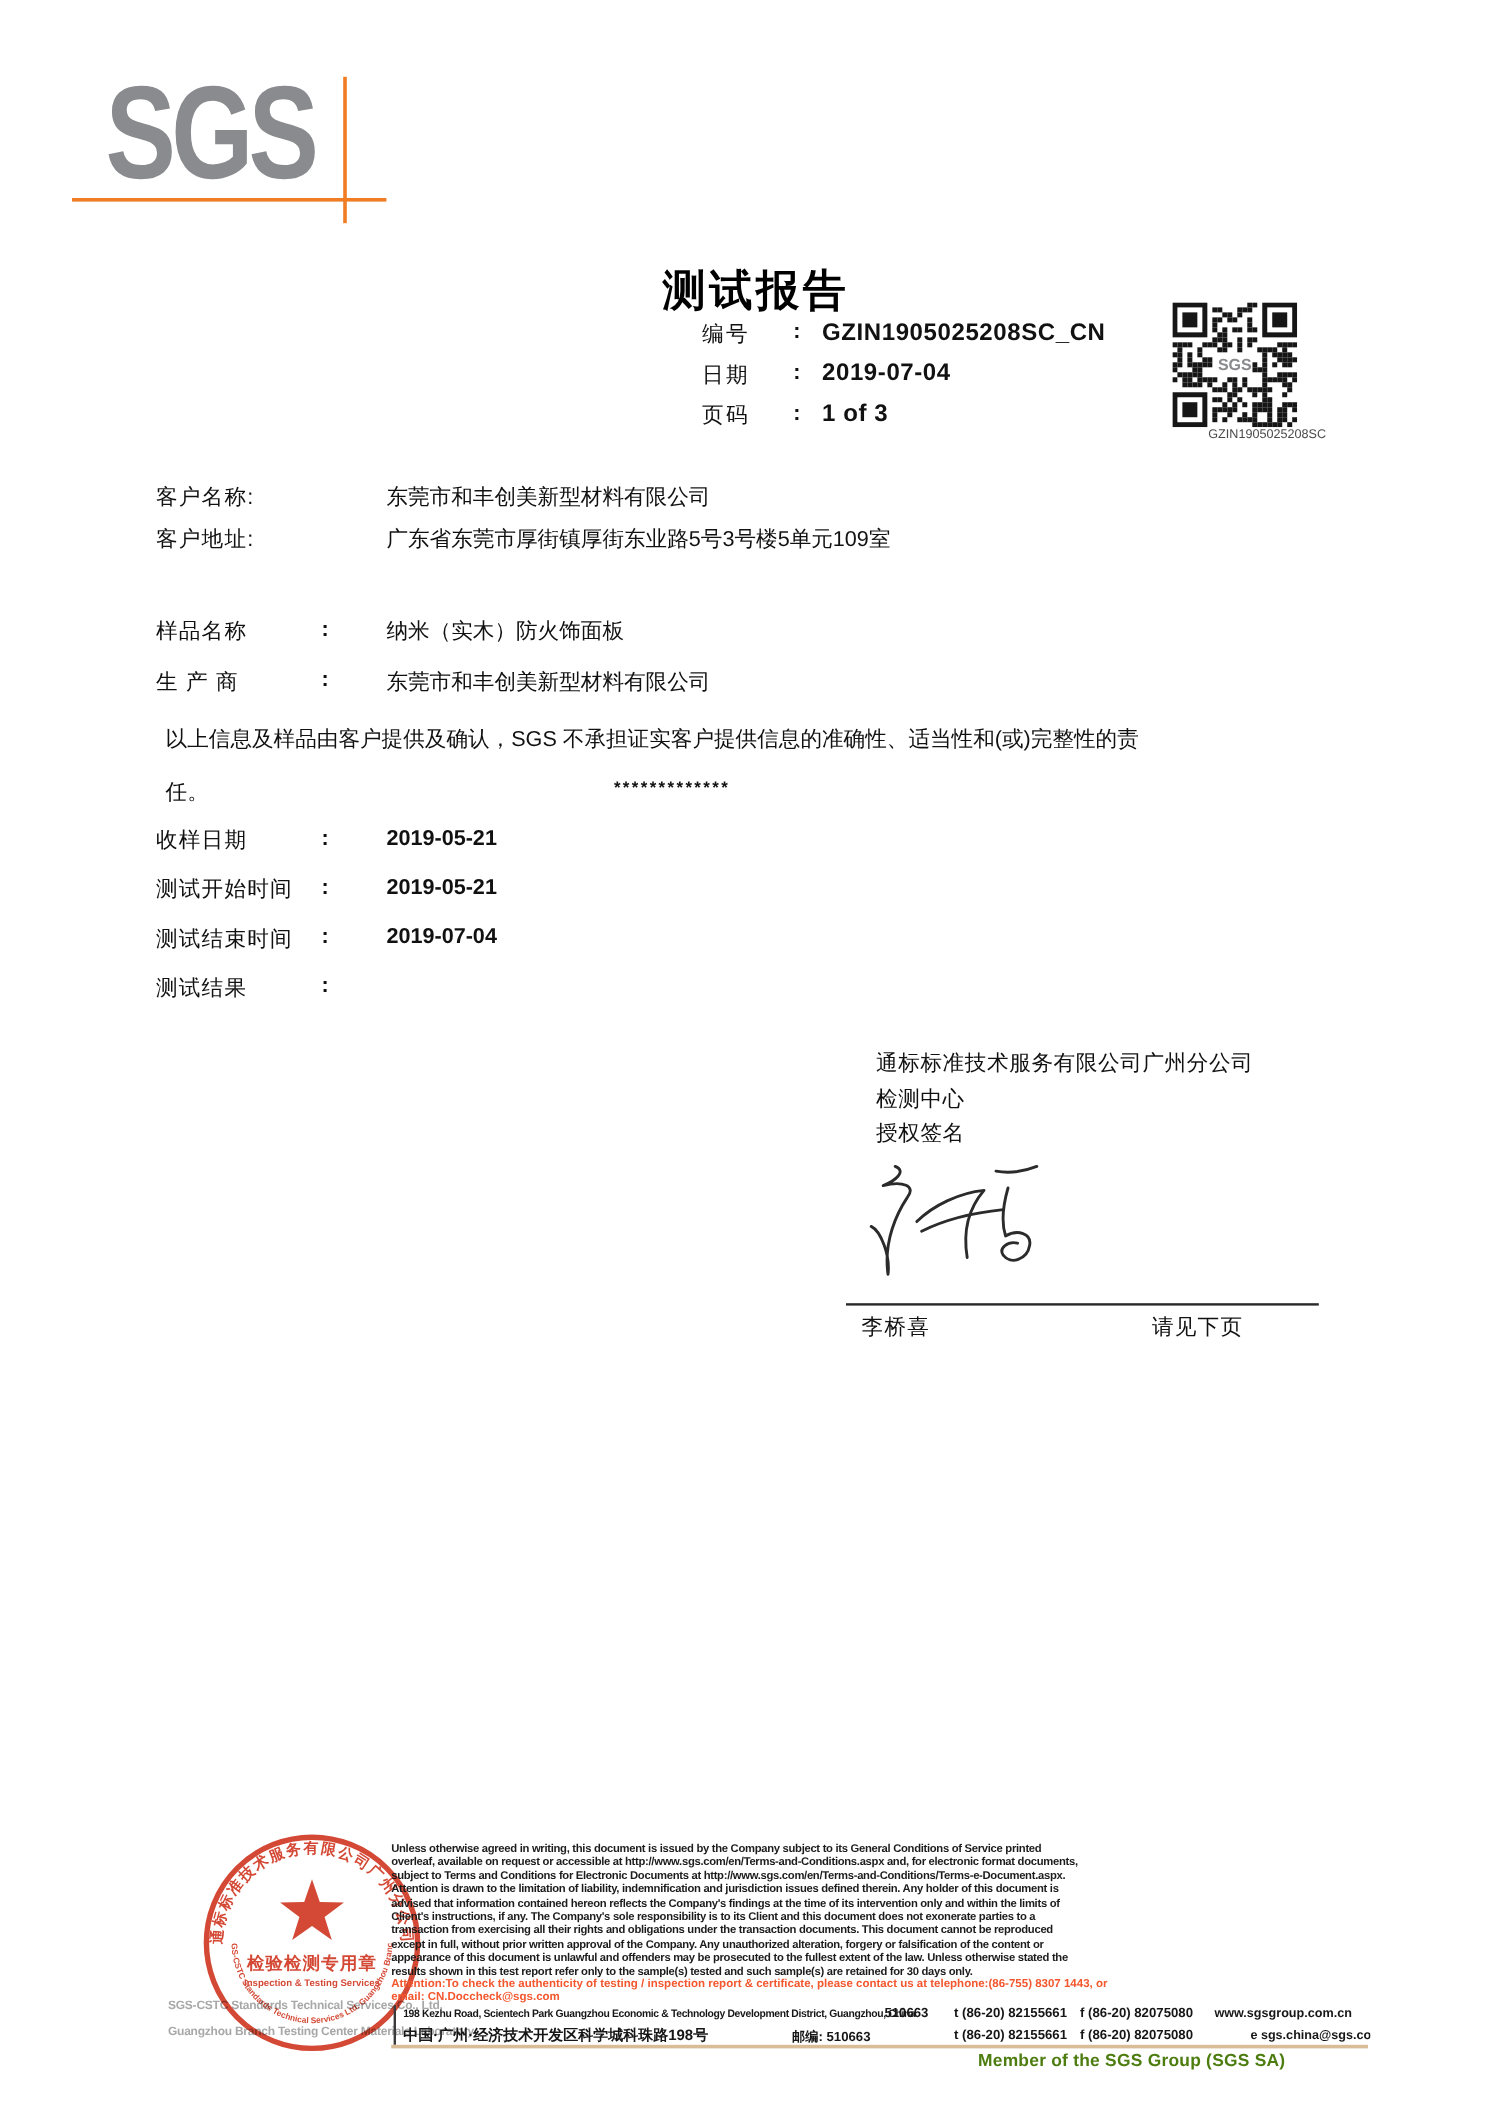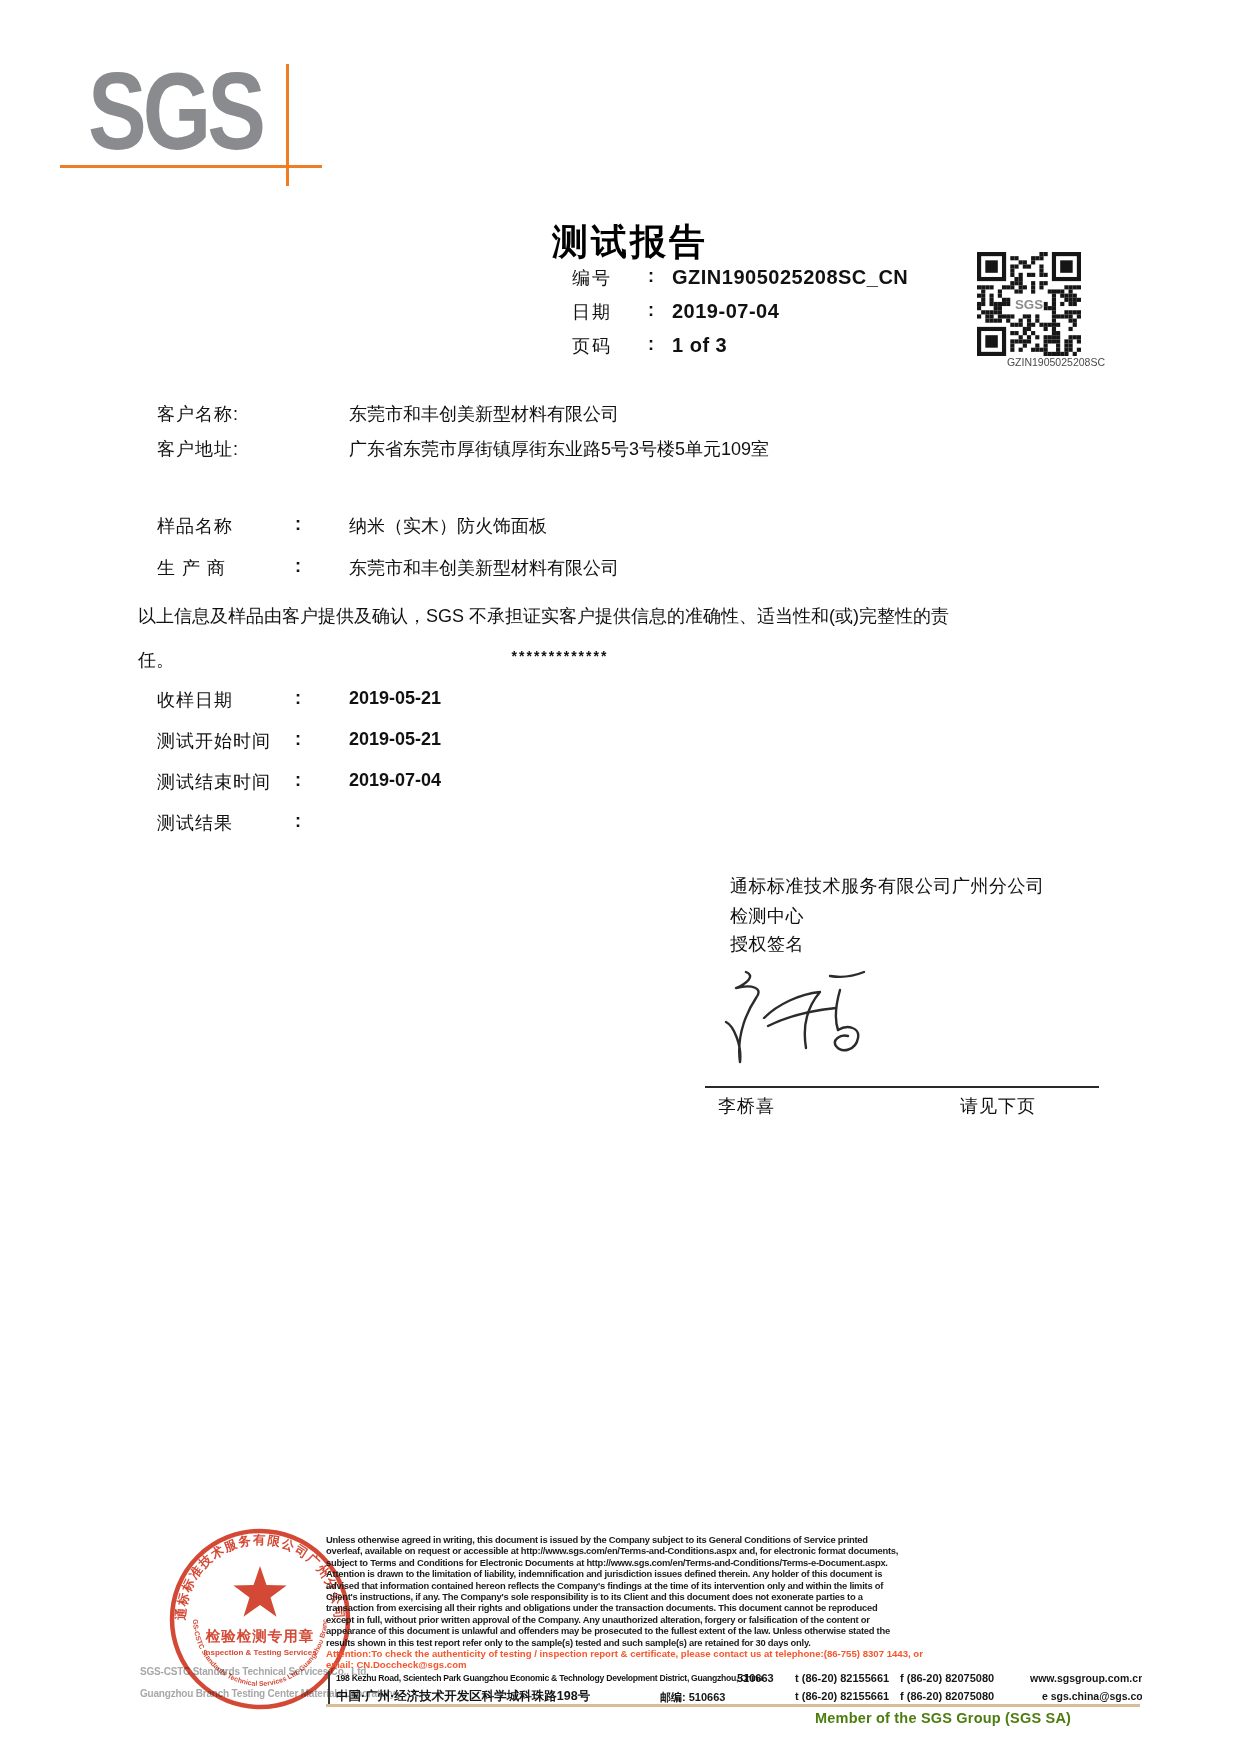--- a/index.html
+++ b/index.html
@@ -9,31 +9,31 @@
   .abs{position:absolute;}
 
   
   .logo-text{left:88px;top:56px;font-size:110px;font-weight:bold;color:#8a8b8e;
              letter-spacing:-5px;line-height:1;transform:scaleX(.8);transform-origin:left top;}
   .rule-h{left:60px;top:165px;width:262px;height:3px;background:#f07c23;}
   .rule-v{left:286px;top:64px;width:3px;height:122px;background:#f07c23;}
 
   
   .report-title{left:552px;top:218px;font-size:36px;font-weight:bold;letter-spacing:3px;color:#000;}
-  .meta-row{left:0;top:0;width:100%;height:26px;}
+  .meta-row{left:13px;top:0;width:100%;height:26px;}
   .meta-lbl{position:absolute;left:572px;font-size:18px;letter-spacing:2px;}
   .meta-col{position:absolute;left:648px;font-size:18px;font-weight:bold;}
   .meta-val{position:absolute;left:672px;font-size:20px;font-weight:bold;letter-spacing:.5px;}
 
   
   .qr{left:977px;top:252px;width:104px;height:104px;}
   .qr-caption{left:953px;top:356px;width:152px;text-align:right;font-size:10.5px;color:#4a4a4a;}
 
   
-  .info-row{left:0;width:100%;height:28px;font-size:18px;margin-left:27px;}
+  .info-row{left:0;width:100%;height:28px;font-size:18px;}
   .lbl{position:absolute;left:130px;letter-spacing:1px;}
   .colon{position:absolute;left:268px;font-weight:bold;}
   .val{position:absolute;left:322px;}
   .bold{font-weight:bold;}
 
   .disclaimer{left:138px;top:594px;width:844px;text-align:left;font-size:18px;line-height:44px;}
   .stars{left:138px;top:648px;width:844px;text-align:center;font-size:14px;font-weight:bold;letter-spacing:2px;}
 
   
   .sign-line-txt{left:730px;font-size:18px;letter-spacing:.5px;}
@@ -49,21 +49,21 @@
   
   .legal{left:326px;top:1534px;width:648px;font-size:9.4px;line-height:11.4px;font-weight:bold;
          color:#1c1c1c;white-space:pre;letter-spacing:-.25px;overflow:hidden;}
   .attention{left:326px;top:1648px;width:616px;font-size:9.6px;line-height:11px;font-weight:bold;color:#f4572e;}
   .addr-bar{left:328px;top:1671px;width:2px;height:33px;background:#3a3a3a;}
   .addr{white-space:nowrap;font-weight:bold;color:#161616;}
   .addr-en{left:336px;top:1673px;font-size:9px;letter-spacing:-.3px;transform:scaleX(.96);transform-origin:left top;}
   .pc-en{left:737px;top:1672px;font-size:11px;}
   .tel-a{left:795px;top:1672px;font-size:11px;}
   .fax-a{left:900px;top:1672px;font-size:11px;}
-  .web{left:1012px;top:1672px;font-size:10.5px;margin-left:18px;}
+  .web{left:1012px;top:1672px;font-size:10.5px;}
   .addr-cn{left:336px;top:1688px;font-size:12.5px;}
   .pc-cn{left:660px;top:1690px;font-size:11px;}
   .tel-b{left:795px;top:1690px;font-size:11px;}
   .fax-b{left:900px;top:1690px;font-size:11px;}
   .email{left:1042px;top:1690px;font-size:10.5px;}
   .footer-rule{left:326px;top:1704px;width:814px;height:3px;background:#d8bd98;}
   .member{left:815px;top:1710px;font-size:14.5px;font-weight:bold;color:#4d7c0f;letter-spacing:.2px;}
 </style>
 </head>
 <body>

